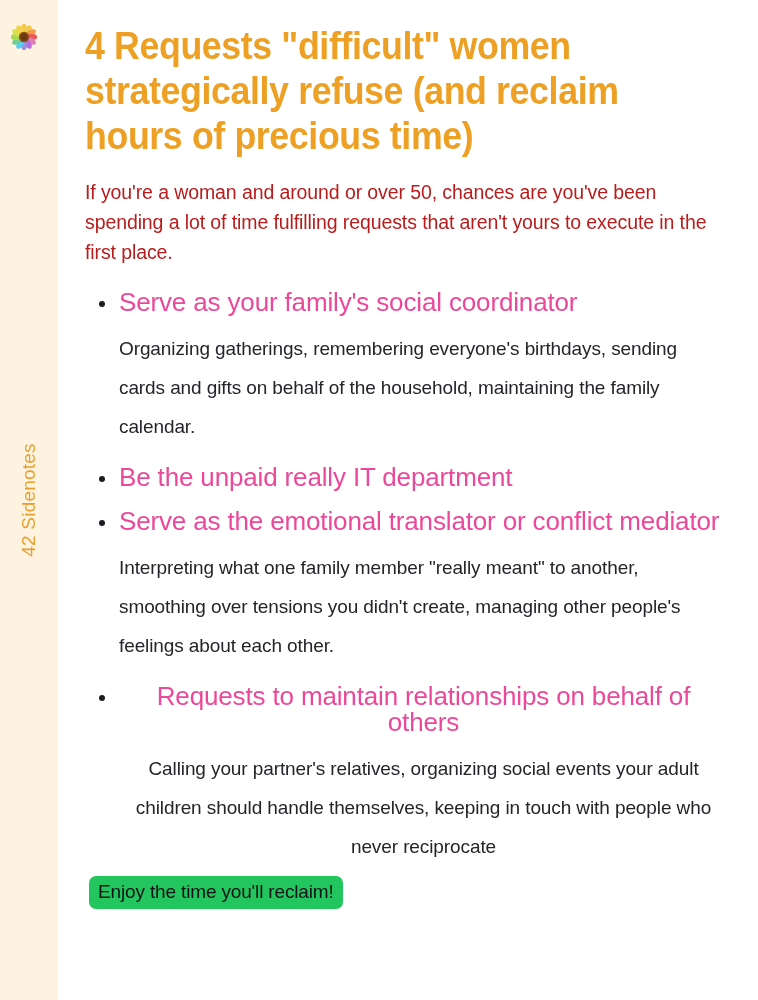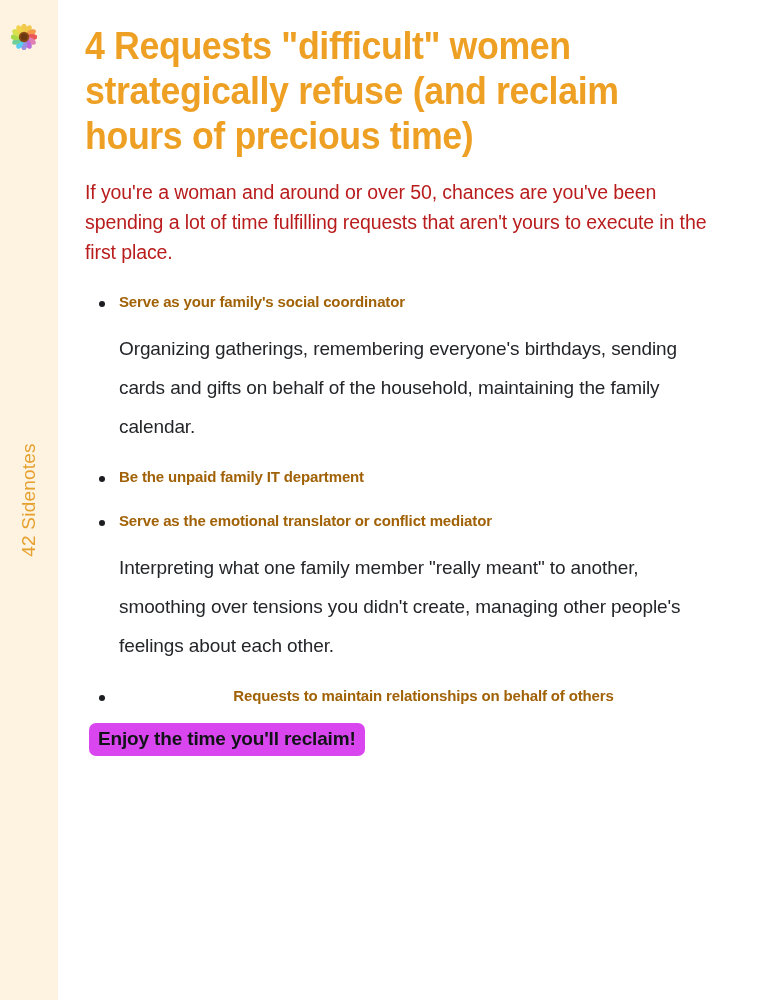--- a/index.html
+++ b/index.html
@@ -108,47 +108,47 @@
     left: 14px;
     top: 12px;
     width: 6px;
     height: 6px;
     border-radius: 50%;
     background: #1b1d21;
   }
 
   .bullet-heading {
     margin: 0 0 14px 0;
-    color: #a16207;
-    font-size: 15px;
-    font-weight: bold;
+    color: #ec4899;
+    font-size: 26px;
+    font-weight: normal;
     line-height: 26px;
     letter-spacing: -0.15px;
   }
 
   .bullet-body {
     margin: 0;
     color: #232529;
     font-size: 19px;
     line-height: 39px;
     letter-spacing: -0.1px;
   }
 
   .footer-wrap {
     margin-top: 4px;
     padding-left: 4px;
   }
   .footer-callout {
     display: inline-block;
-    background: #d946ef;
+    background: #22c55e;
     border-radius: 7px;
     padding: 4px 9px 5px 9px;
     color: #111317;
     font-size: 19px;
-    font-weight: bold;
+    font-weight: normal;
     letter-spacing: -0.15px;
     line-height: 24px;
   }
 </style>
 </head>
 <body>
 
 <div class="page">
 
   <aside class="sidebar">
@@ -187,32 +187,33 @@
     <ul class="bullet-list">
 
       <li class="bullet-item">
         <span class="bullet-dot"></span>
         <p class="bullet-heading">Serve as your family's social coordinator</p>
         <p class="bullet-body">Organizing gatherings, remembering everyone's birthdays, sending cards and gifts on behalf of the household, maintaining the family calendar.</p>
       </li>
 
       <li class="bullet-item">
         <span class="bullet-dot"></span>
-        <p class="bullet-heading">Be the unpaid family IT department</p>
+        <p class="bullet-heading">Be the unpaid really IT department</p>
       </li>
 
       <li class="bullet-item">
         <span class="bullet-dot"></span>
         <p class="bullet-heading">Serve as the emotional translator or conflict mediator</p>
         <p class="bullet-body">Interpreting what one family member "really meant" to another, smoothing over tensions you didn't create, managing other people's feelings about each other.</p>
       </li>
 
       <li class="bullet-item">
         <span class="bullet-dot"></span>
         <p class="bullet-heading">Requests to maintain relationships on behalf of others</p>
+        <p class="bullet-body">Calling your partner's relatives, organizing social events your adult children should handle themselves, keeping in touch with people who never reciprocate</p>
       </li>
 
     </ul>
 
     <div class="footer-wrap">
       <span class="footer-callout">Enjoy the time you'll reclaim!</span>
     </div>
 
   </main>
 </div>

